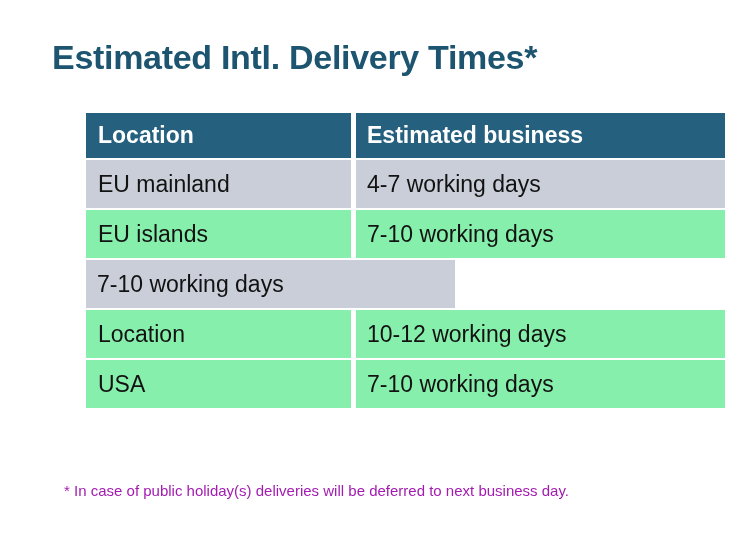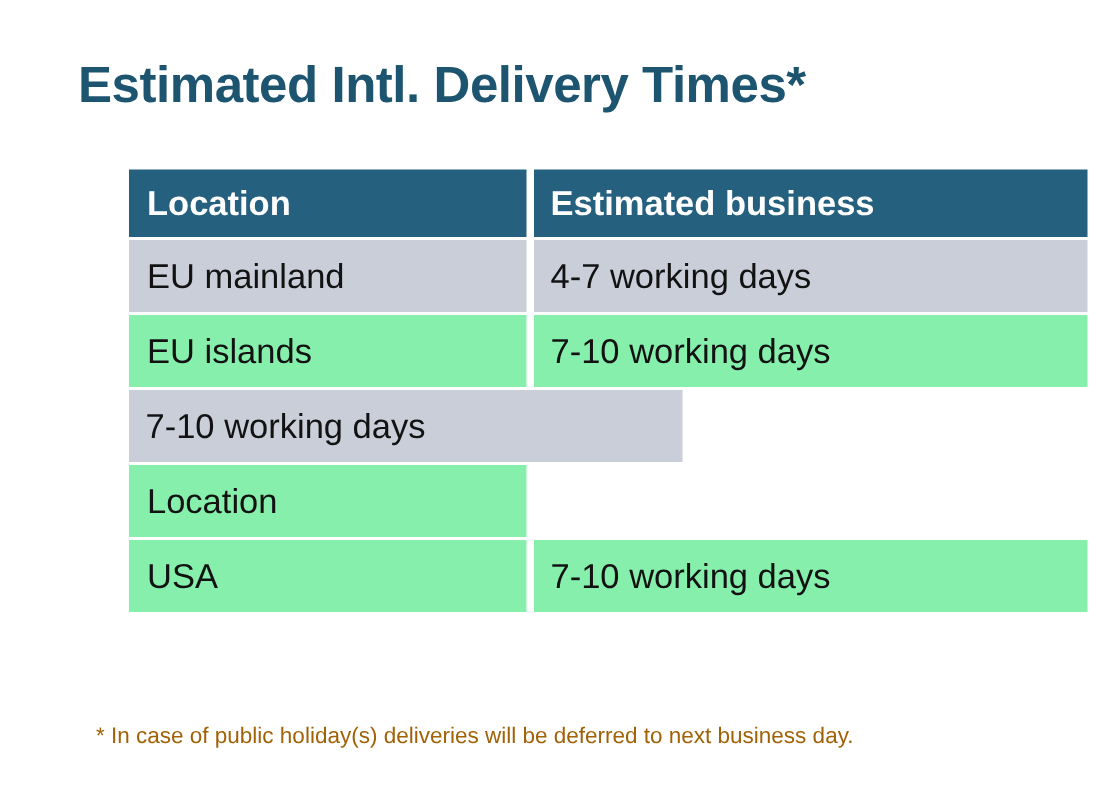--- a/index.html
+++ b/index.html
@@ -96,21 +96,21 @@
   .body-row.shade-light .cell {
     background: #86efac;
   }
 
   
   .footnote {
     position: absolute;
     left: 64px;
     top: 481px;
     font-size: 15px;
-    color: #a16207;
+    color: #a21caf;
     line-height: 20px;
     white-space: nowrap;
   }
 </style>
 </head>
 <body>
 
 <div class="page">
 
   <div class="page-title">Estimated Intl. Delivery Times*</div>
@@ -131,20 +131,21 @@
       <div class="cell col-location">EU islands</div>
       <div class="cell col-delivery">7-10 working days</div>
     </div>
 
     <div class="row body-row shade-dark">
       <div class="cell col-delivery">7-10 working days</div>
     </div>
 
     <div class="row body-row shade-light">
       <div class="cell col-location">Location</div>
+      <div class="cell col-delivery">10-12 working days</div>
     </div>
 
 
     <div class="row body-row shade-light">
       <div class="cell col-location">USA</div>
       <div class="cell col-delivery">7-10 working days</div>
     </div>
 
   </div>
 

